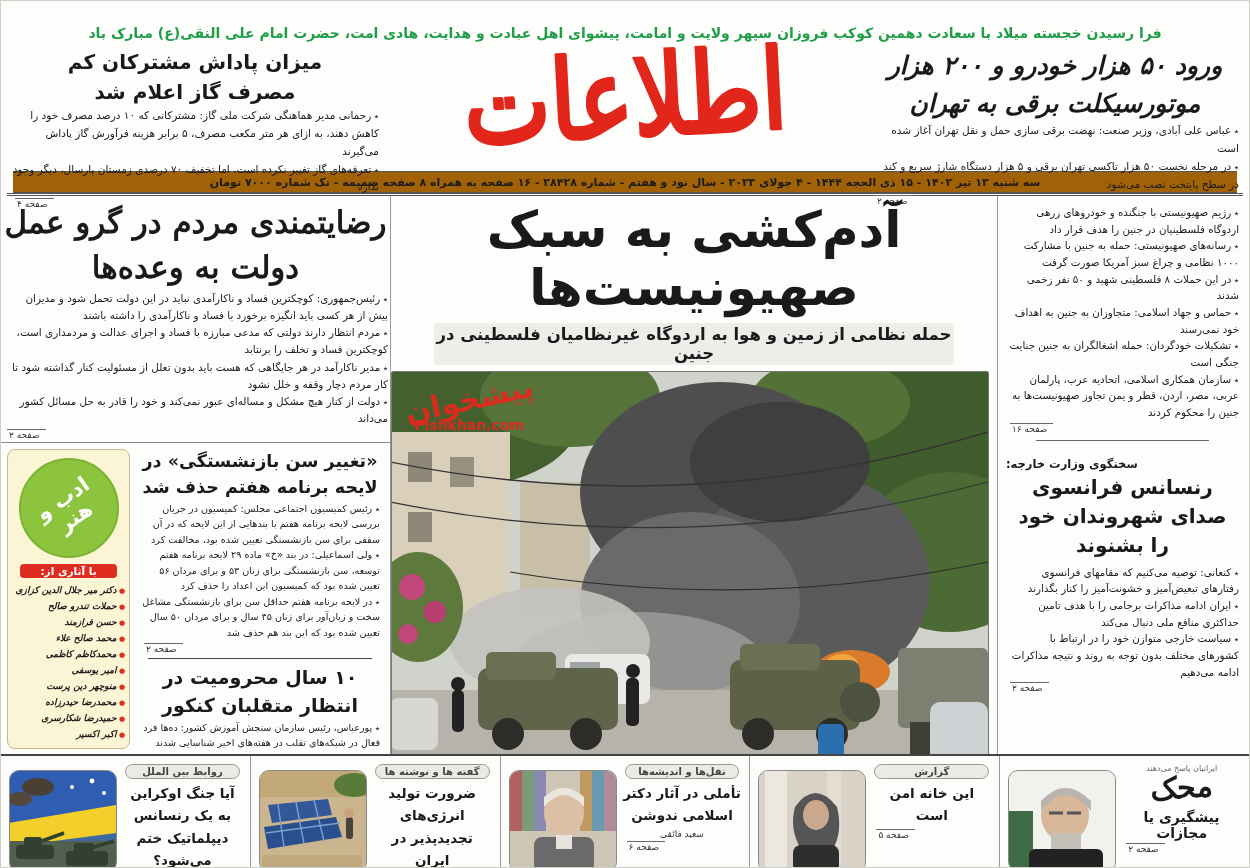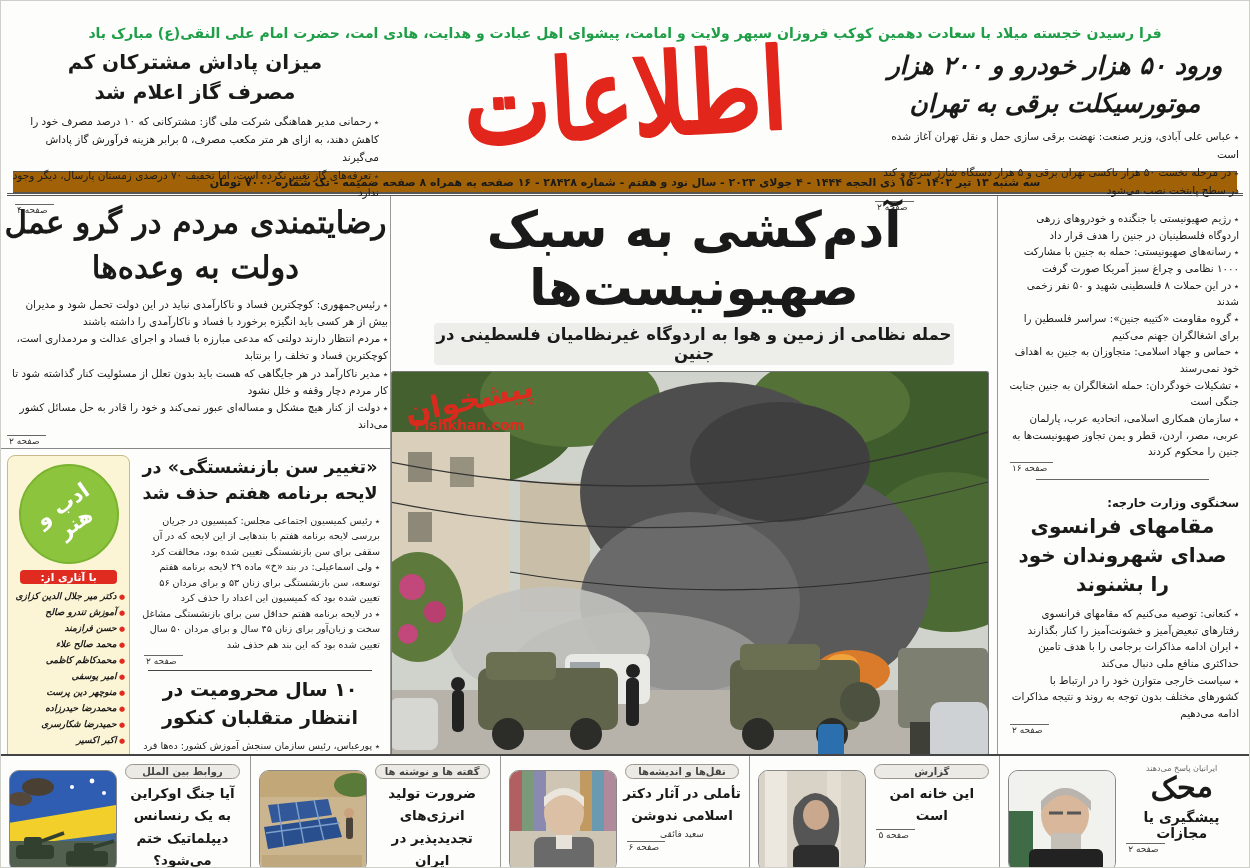--- a/index.html
+++ b/index.html
@@ -13,21 +13,21 @@
   
   .top-line {
     text-align:center; font-size:14px; font-weight:bold; color:#1f9e48;
     padding:24px 10px 2px;
   }
   .masthead-row { display:flex; align-items:flex-start; height:128px; }
   .mast-col { width:388px; padding:4px 10px 0; }
   .mast-col .hl { font-weight:bold; text-align:center; line-height:1.5; }
   .mast-col.right .hl { font-size:25px;font-style:italic; }
   .mast-col.left .hl { font-size:20px; padding:0 30px; }
-  .mast-bullets { margin-top:6px; font-size:10.5px; line-height:1.7; }
+  .mast-bullets { font-size:10.5px; line-height:1.7; }
   .bullet::before { content:"٭ "; color:#333; font-size:9px; }
   .nameplate-wrap { flex:1; text-align:center; position:relative; height:128px; }
   .nameplate {
     display:inline-block; color:#e2261b; font-weight:900; font-size:92px;
     line-height:1.05; transform:rotate(-3deg) scaleY(1.2); transform-origin:center;
     font-family:"DejaVu Serif","Liberation Serif",serif; margin-top:6px;
     text-shadow:1px 1px 0 #e2261b;
   }
   .page-ref {
     font-size:9px; color:#333; text-align:left; margin-top:3px;
@@ -39,21 +39,21 @@
     border-top:1px solid #555; border-bottom:1px solid #555;
     margin:0 6px; padding:4px 0 3px; text-align:center; font-size:11px; font-weight:bold;
     background:#a16207;
   }
   .dateline-outer { border-bottom:3px double #555; margin:0 6px 0; }
   
   .main { display:flex; height:560px; border-bottom:2px solid #444; }
   .sidebar-right { width:252px; border-left:1px solid #999; padding:8px 10px 0 8px; overflow:hidden; }
   .sidebar-right .mast-bullets { font-size:10.3px; line-height:1.62; font-weight:500; }
   .sr-divider { border-top:1px solid #666; margin:6px 30px 5px 30px; }
-  .kicker { text-align:right; font-size:11.5px; font-weight:bold; margin:16px 0 2px; }
+  .kicker { text-align:left; font-size:11.5px; font-weight:bold; margin:16px 0 2px; }
   .fm-headline { text-align:center; font-weight:900; font-size:20px; line-height:1.45; margin:2px 0 4px; }
   .center-col { flex:1; padding:4px 8px 0; overflow:hidden; }
   .lead-headline {
     text-align:center; font-weight:900; font-size:50px; line-height:1.15;
     letter-spacing:-1px; margin-top:2px;
   }
   .lead-sub {
     text-align:center; font-weight:bold; font-size:16.5px; margin:6px auto 6px;
     background:#ededea; border-radius:4px; width:88%; padding:2px 0;
   }
@@ -159,29 +159,28 @@
     <div class="dateline">سه شنبه ۱۳ تیر ۱۴۰۲ - ۱۵ ذی الحجه ۱۴۴۴ - ۴ جولای ۲۰۲۳ - سال نود و هفتم - شماره ۲۸۴۲۸ - ۱۶ صفحه به همراه ۸ صفحه ضمیمه - تک شماره ۷۰۰۰ تومان</div>
   </div>
 
   <div class="main">
 
     <div class="sidebar-right">
       <div class="mast-bullets">
         <div class="bullet">رژیم صهیونیستی با جنگنده و خودروهای زرهی اردوگاه فلسطینیان در جنین را هدف قرار داد</div>
         <div class="bullet">رسانه‌های صهیونیستی: حمله به جنین با مشارکت ۱۰۰۰ نظامی و چراغ سبز آمریکا صورت گرفت</div>
         <div class="bullet">در این حملات ۸ فلسطینی شهید و ۵۰ نفر زخمی شدند</div>
-        <div class="bullet">گروه مقاومت «کتیبه جنین»: سراسر فلسطین را برای اشغالگران جهنم می‌کنیم</div>
         <div class="bullet">حماس و جهاد اسلامی: متجاوزان به جنین به اهداف خود نمی‌رسند</div>
         <div class="bullet">تشکیلات خودگردان: حمله اشغالگران به جنین جنایت جنگی است</div>
         <div class="bullet">سازمان همکاری اسلامی، اتحادیه عرب، پارلمان عربی، مصر، اردن، قطر و یمن تجاوز صهیونیست‌ها به جنین را محکوم کردند</div>
       </div>
       <div class="page-ref"><span>صفحه ۱۶</span></div>
       <div class="sr-divider"></div>
       <div class="kicker">سخنگوی وزارت خارجه:</div>
-      <div class="fm-headline">مقامهای فرانسوی صدای شهروندان خود را بشنوند</div>
+      <div class="fm-headline">رنسانس فرانسوی صدای شهروندان خود را بشنوند</div>
       <div class="mast-bullets">
         <div class="bullet">کنعانی: توصیه می‌کنیم که مقامهای فرانسوی رفتارهای تبعیض‌آمیز و خشونت‌آمیز را کنار بگذارند</div>
         <div class="bullet">ایران ادامه مذاکرات برجامی را با هدف تامین حداکثری منافع ملی دنبال می‌کند</div>
         <div class="bullet">سیاست خارجی متوازن خود را در ارتباط با کشورهای مختلف بدون توجه به روند و نتیجه مذاکرات ادامه می‌دهیم</div>
       </div>
       <div class="page-ref"><span>صفحه ۲</span></div>
     </div>
 
     <div class="center-col">
       <div class="lead-headline">آدم‌کشی به سبک صهیونیست‌ها</div>
@@ -294,21 +293,21 @@
 
         </div>
 
         <div class="adab-box">
           <div class="adab-logo">
             <span>ادب و هنر</span>
           </div>
           <div class="adab-label">با آثاری از:</div>
           <div class="adab-names">
             <div>دکتر میر جلال الدین کزازی</div>
-            <div>آموزش تندرو صالح</div>
+            <div>حملات تندرو صالح</div>
             <div>حسن فرازمند</div>
             <div>محمد صالح علاء</div>
             <div>محمدکاظم کاظمی</div>
             <div>امیر یوسفی</div>
             <div>منوچهر دین پرست</div>
             <div>محمدرضا حیدرزاده</div>
             <div>حمیدرضا شکارسری</div>
             <div>اکبر اکسیر</div>
 
           </div>

